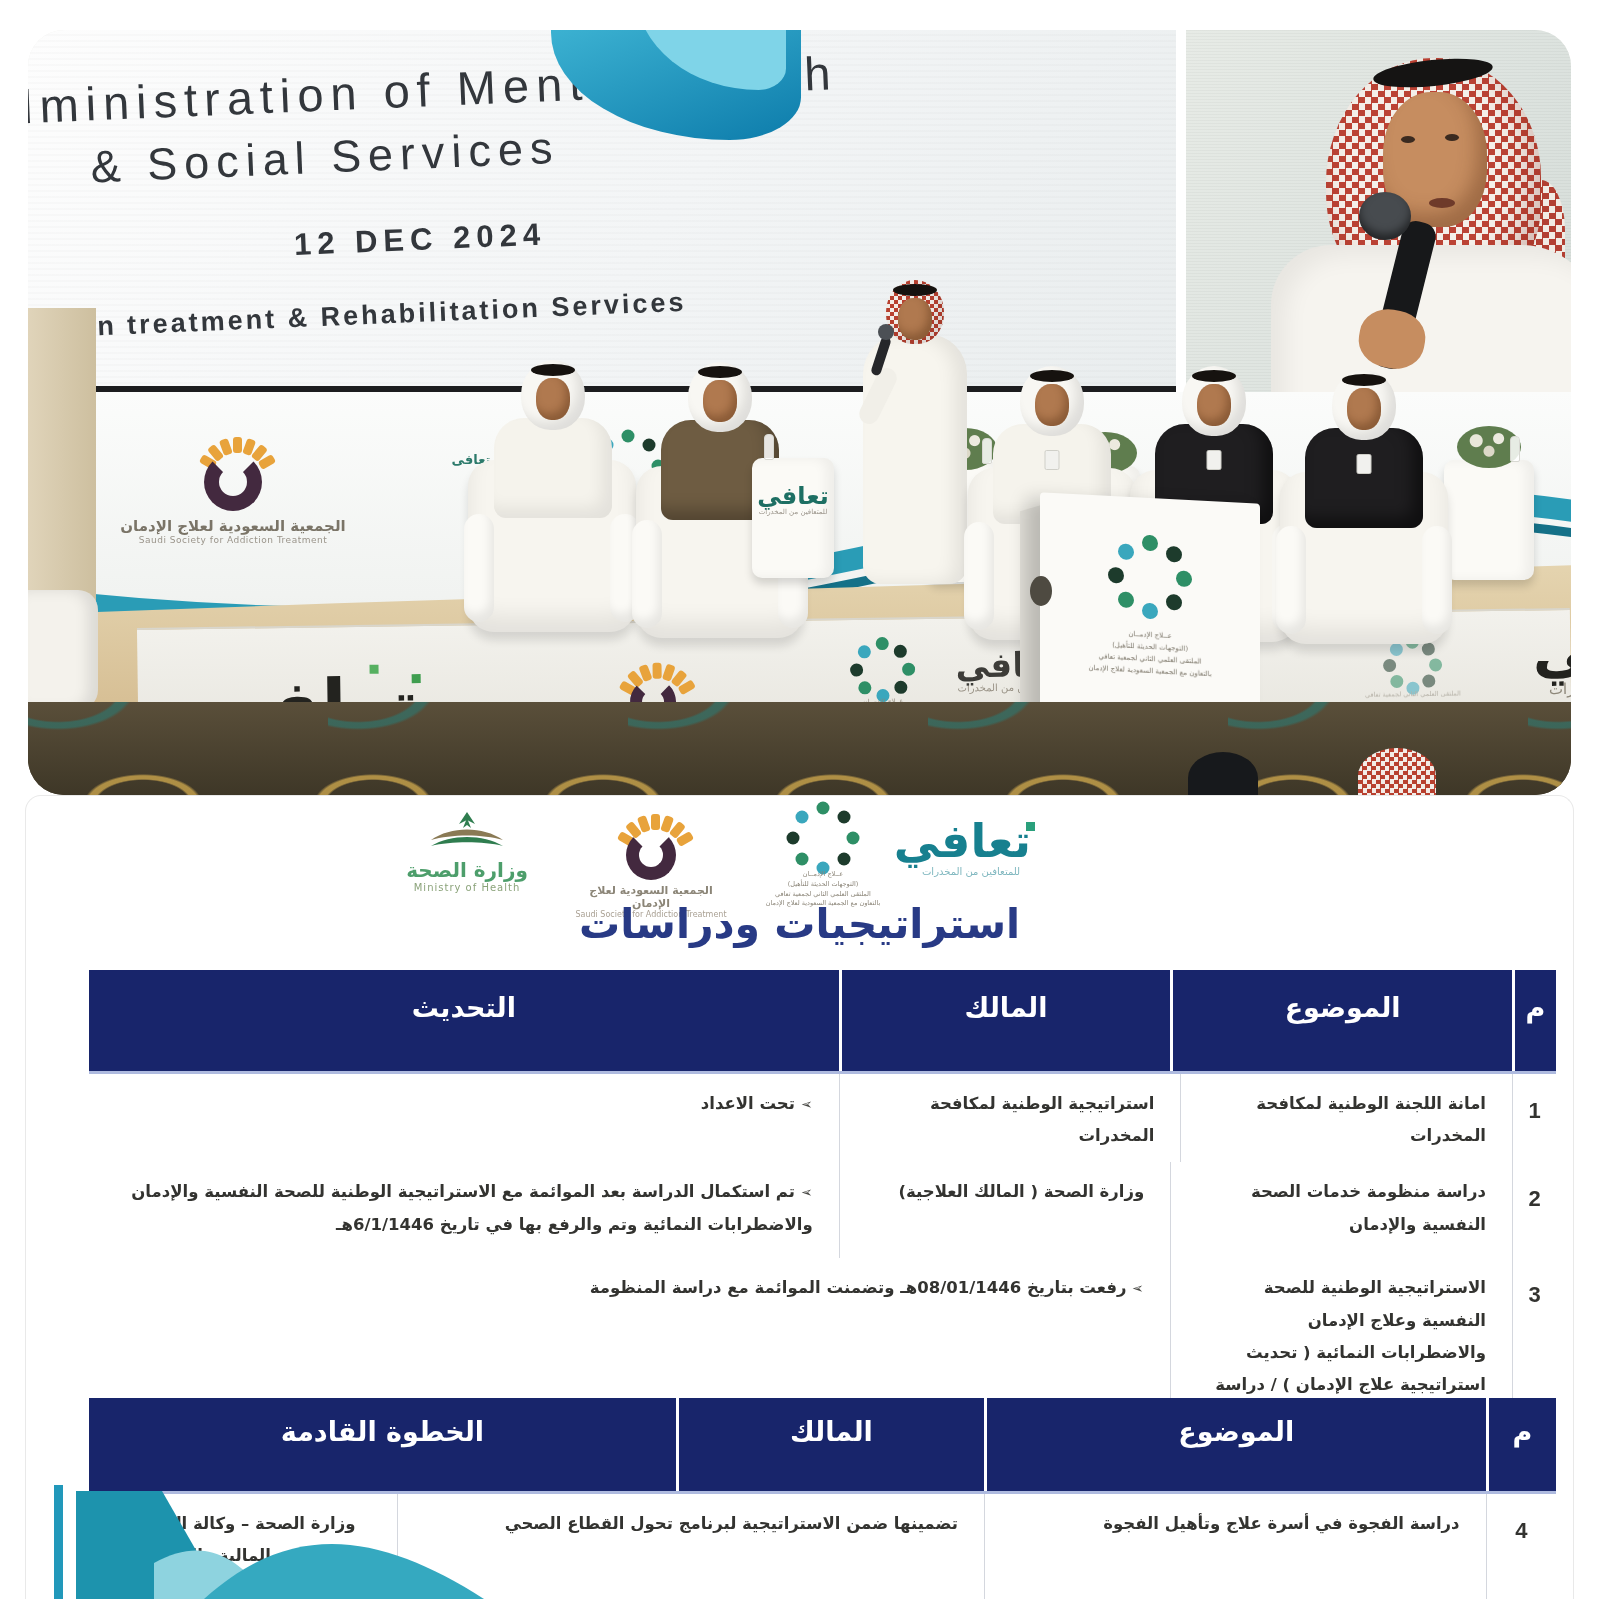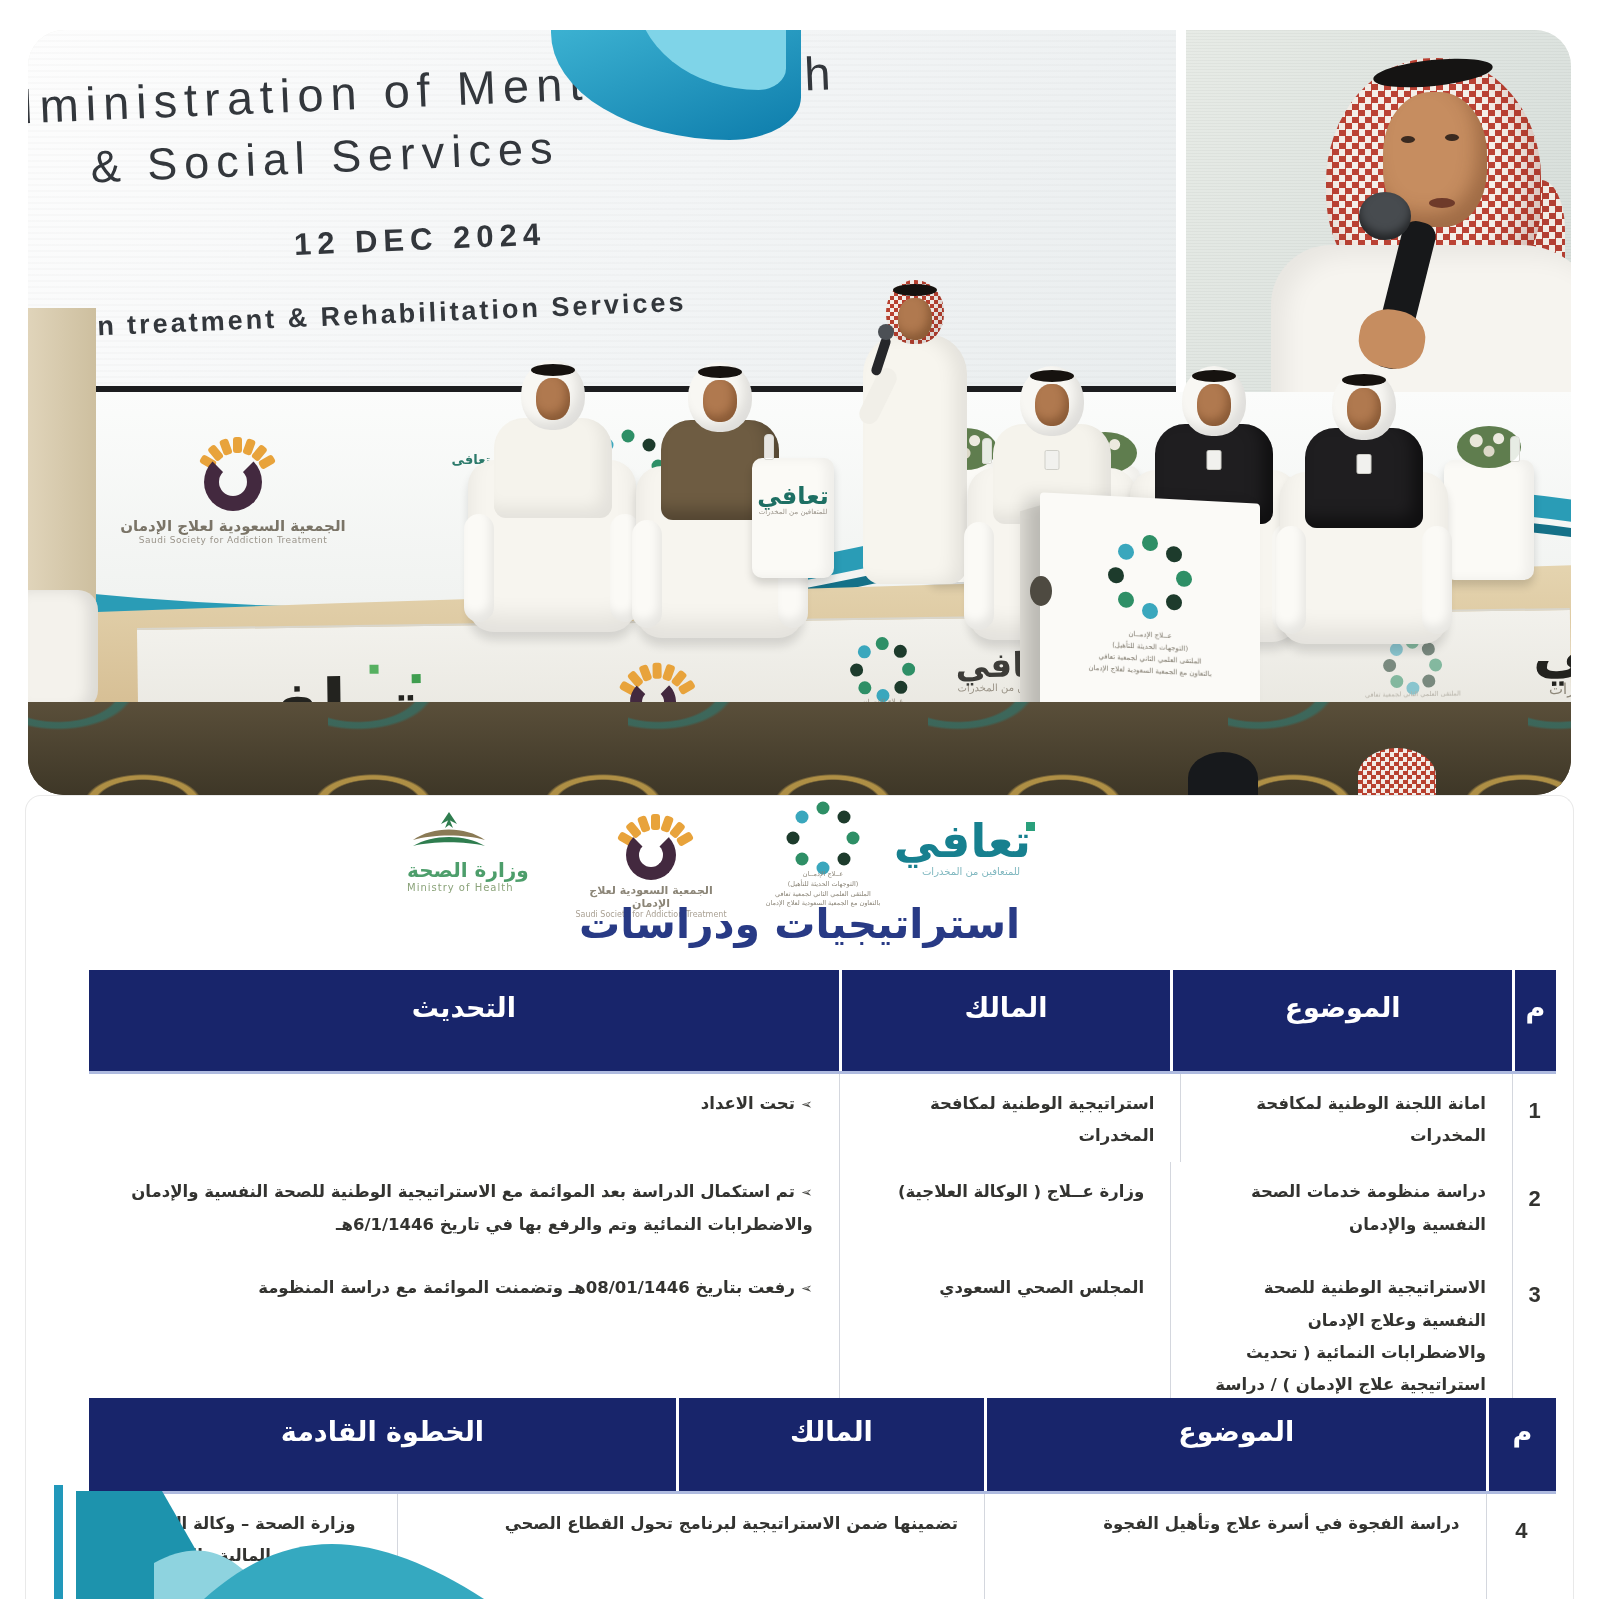--- a/index.html
+++ b/index.html
@@ -181,21 +181,21 @@
 
   .fg-head { position:absolute; width:70px; height:52px; border-radius:50% 50% 0 0; background:#17191c; }
   .fg-ghutra { position:absolute; width:78px; height:56px; border-radius:50% 50% 0 0;
     background:repeating-conic-gradient(#b8402f 0% 25%, #f3ece7 0% 50%) 0 0 / 9px 9px; }
 
   
   #slide-card { position:absolute; left:25px; top:795px; width:1549px; height:804px;
     background:#ffffff; border:1px solid #e9e9e9; border-bottom:none; border-radius:16px 16px 0 0; overflow:hidden; }
 
   .slide-logos { position:absolute; left:0; top:6px; width:100%; height:96px; }
-  .sl-moh { position:absolute; left:381px; top:8px; width:170px; text-align:left; }
+  .sl-moh { position:absolute; left:356px; top:8px; width:170px; text-align:center; }
   .sl-moh .ar { font-size:20px; font-weight:700; color:#4d9e6b; direction:rtl; }
   .sl-moh .en { font-size:10px; color:#8ba37a; letter-spacing:1px; }
   .sl-ssat { position:absolute; left:545px; top:2px; width:160px; text-align:center; }
   .sl-ssat .ar { font-size:11px; font-weight:700; color:#8b8577; direction:rtl; margin-top:4px; }
   .sl-ssat .en { font-size:8px; color:#aaa194; }
   .sl-forum { position:absolute; left:712px; top:4px; width:170px; text-align:center; }
   .sl-taafi { position:absolute; left:885px; top:16px; width:120px; }
   .sl-taafi .taafi-word { font-size:46px; color:#17808f; }
   .sl-taafi .taafi-sub { font-size:10px; color:#7fb7bf; margin-top:2px; }
 
@@ -553,28 +553,27 @@
       <div class="tbl-body-row r1">
         <div class="bcell num c-num">1</div>
         <div class="bcell c-own">امانة اللجنة الوطنية لمكافحة المخدرات</div>
         <div class="bcell c-subj">استراتيجية الوطنية لمكافحة المخدرات</div>
         <div class="bcell c-upd"><span class="bullet">➢</span><span>تحت الاعداد</span></div>
       </div>
 
       <div class="tbl-body-row r2">
         <div class="bcell num c-num">2</div>
         <div class="bcell c-subj">دراسة منظومة خدمات الصحة النفسية والإدمان</div>
-        <div class="bcell c-own">وزارة عــلاج ( الوكالة العلاجية)</div>
+        <div class="bcell c-own">وزارة الصحة ( المالك العلاجية)</div>
         <div class="bcell c-upd"><span class="bullet">➢</span><span>تم استكمال الدراسة بعد الموائمة مع الاستراتيجية الوطنية للصحة النفسية والإدمان والاضطرابات النمائية وتم والرفع بها في تاريخ 6/1/1446هـ</span></div>
       </div>
 
       <div class="tbl-body-row r3">
         <div class="bcell num c-num">3</div>
         <div class="bcell c-subj">الاستراتيجية الوطنية للصحة النفسية وعلاج الإدمان والاضطرابات النمائية ( تحديث استراتيجية علاج الإدمان ) / دراسة منظومة الصحة النفسية والادمان</div>
-        <div class="bcell c-own">المجلس الصحي السعودي</div>
         <div class="bcell c-upd"><span class="bullet">➢</span><span>رفعت بتاريخ 08/01/1446هـ وتضمنت الموائمة مع دراسة المنظومة</span></div>
       </div>
     </div>
 
     <div id="table2" class="rtl-table">
       <div class="tbl-header">
         <div class="hcell c-num">م</div>
         <div class="hcell c-subj">الموضوع</div>
         <div class="hcell c-own">المالك</div>
         <div class="hcell c-next">الخطوة القادمة</div>

